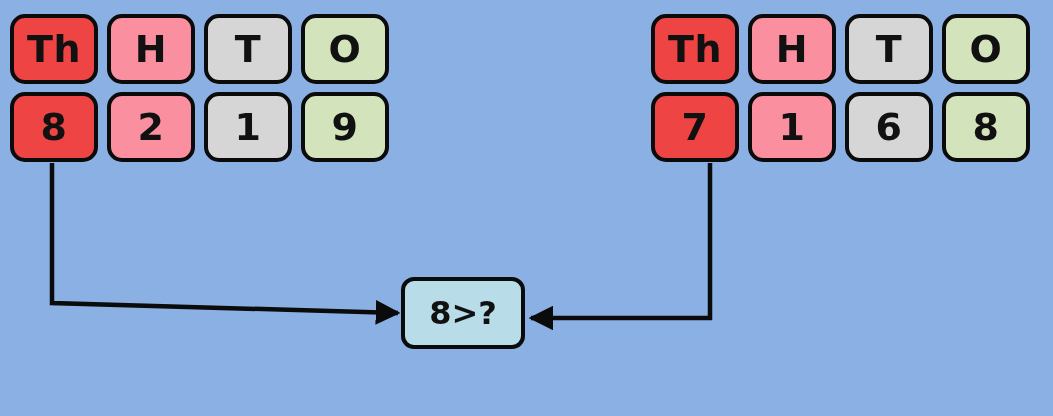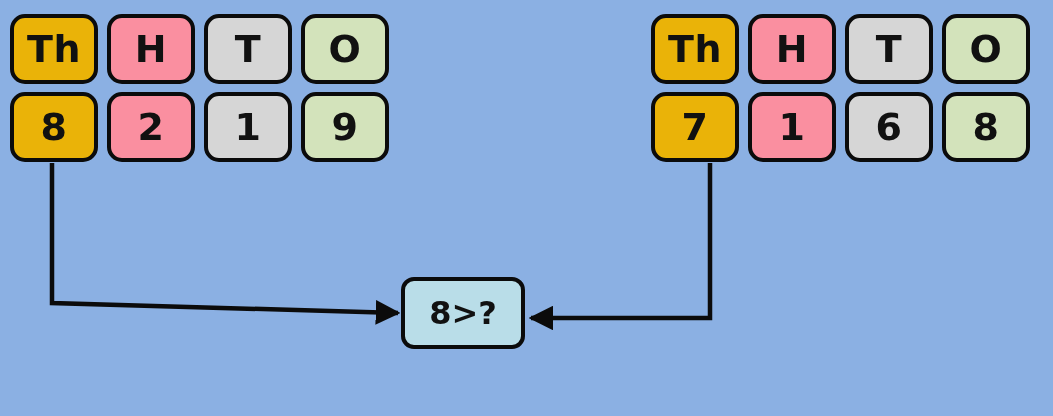--- a/index.html
+++ b/index.html
@@ -39,21 +39,21 @@
     display: flex;
     align-items: center;
     justify-content: center;
     box-sizing: border-box;
     font-size: 38px;
     font-weight: bold;
     color: #111111;
     line-height: 1;
     letter-spacing: 0.5px;
   }
-  .fill-blue  { background: #eab308; }
+  .fill-blue  { background: #ef4444; }
   .fill-pink  { background: #fa8fa0; }
   .fill-gray  { background: #d6d6d6; }
   .fill-green { background: #d3e3bb; }
 
   #compare-box {
     position: absolute;
     left: 401px;
     top: 277px;
     width: 124px;
     height: 72px;

